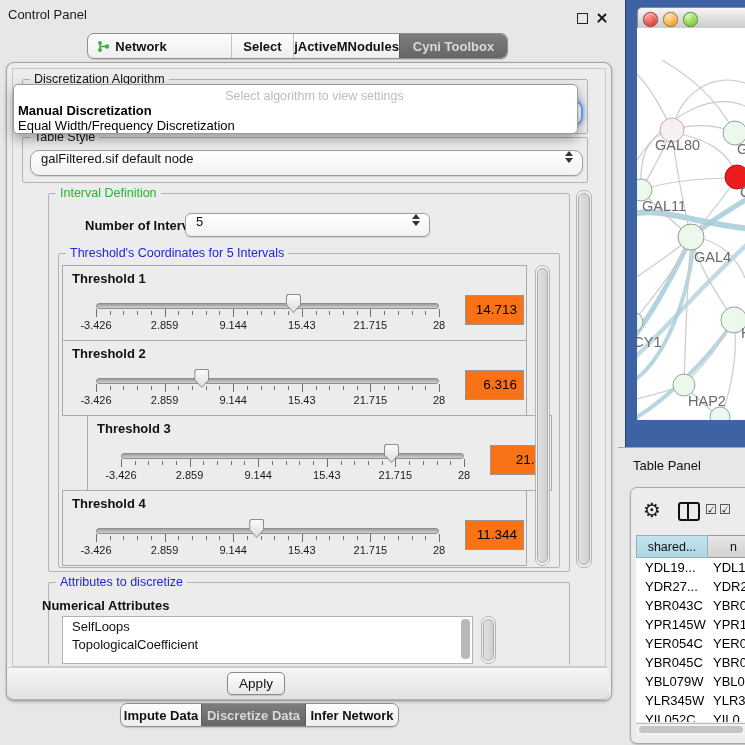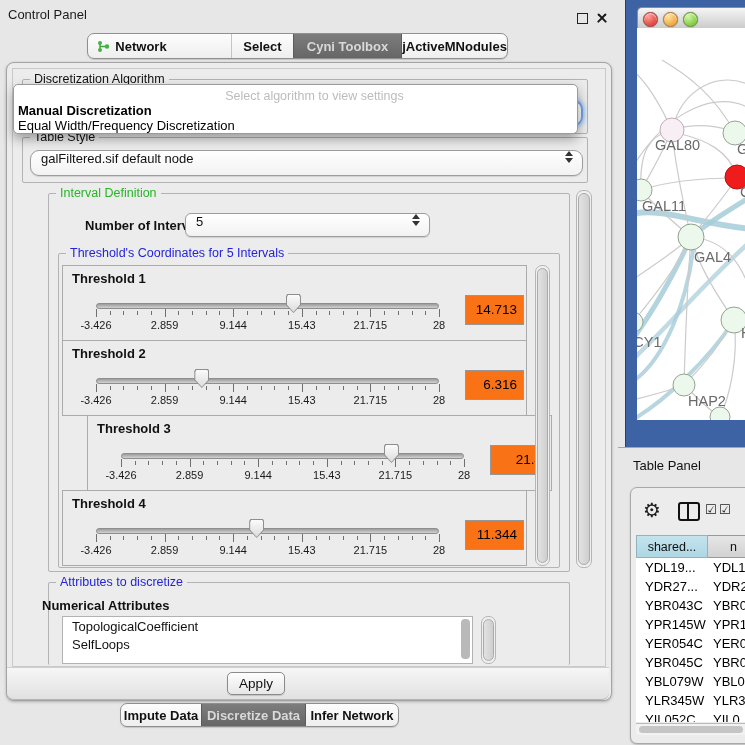--- a/index.html
+++ b/index.html
@@ -117,25 +117,25 @@
           <circle cx="10" cy="6.5" r="2.2" fill="#46b046"></circle>
       </svg>
       <span>Network</span>
     </div>
     <div class="tab" style="width:54px;margin-top:36px;">
         <span>Style</span>
       </div>
     <div class="tab" style="width:61px;">
         <span>Select</span>
       </div>
+    <div class="tab" style="width:105px;">
+        <span>jActiveMNodules</span>
+      </div>
     <div class="tab active" style="width:107px;">
         <span>Cyni Toolbox</span>
-      </div>
-    <div class="tab" style="width:105px;">
-        <span>jActiveMNodules</span>
       </div>
   </div>
 
   <div class="abs outer-panel"></div>
   <div class="abs inner-panel"></div>
 
   <div class="abs group" style="left:22px;top:79px;width:564px;height:53px;">
     <div class="group-title">Discretization Algorithm</div>
   </div>
   <div class="abs combo focus-ring" style="left:30px;top:100px;width:549px;height:22px;z-index:5;">
@@ -365,22 +365,22 @@
   <div class="abs vscroll" style="left:576px;top:190px;width:14px;height:376px;">
     <div class="thumb" style="top:2px;height:370px;"></div>
   </div>
 
   <div class="abs group" style="left:48px;top:582px;width:520px;height:82px;border-bottom:none;">
     <div class="group-title gt-blue">Attributes to discretize</div>
   </div>
   <div class="abs" style="left:42px;top:598px;font-size:13px;font-weight:bold;color:#111;">Numerical Attributes</div>
   <div class="abs attr-list" style="left:62px;top:616px;width:409px;height:46px;" id="attr-list">
     <div class="list-thumb"></div>
-  <div class="item">TopologicalCoefficient</div>
-      <div class="item">SelfLoops</div>
+  <div class="item">SelfLoops</div>
+      <div class="item">TopologicalCoefficient</div>
     </div>
   <div class="abs vscroll" style="left:481px;top:616px;width:13px;height:46px;">
     <div class="thumb" style="top:2px;height:40px;"></div>
   </div>
 
   <div class="abs apply-bar"></div>
   <div class="abs btn" style="left:227px;top:672px;width:56px;height:21px;">Apply</div>
 
   <div class="abs seg" style="left:120px;top:703px;height:22px;">
     <div class="tab" style="width:80px;">

